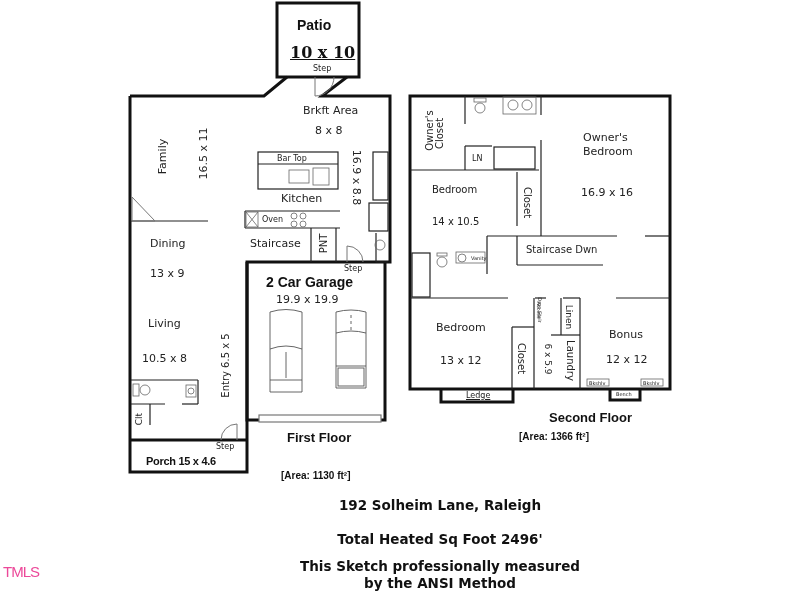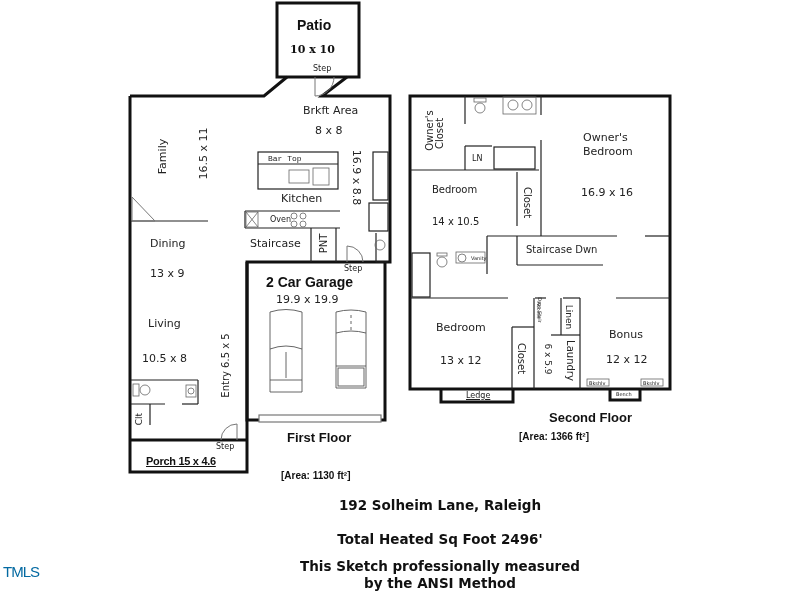--- a/index.html
+++ b/index.html
@@ -8,21 +8,21 @@
   .plan { position: absolute; left: 0; top: 0; width: 800px; height: 600px; }
   .lbl { position: absolute; font-size: 11px; white-space: nowrap; color: #222; }
   .lbl.sm { font-size: 8px; }
   .lbl.xs { font-size: 5px; }
   .lbl.bold { font-weight: bold; font-family: "Liberation Sans", sans-serif; color: #111; }
   .rot-ccw { transform-origin: center; transform: rotate(-90deg); }
   .rot-cw { transform-origin: center; transform: rotate(90deg); }
   .caption { position: absolute; left: 0; width: 800px; text-align: center; font-weight: bold;
              font-family: "DejaVu Sans", sans-serif; font-size: 13.5px; color: #111; }
   .caption.c2 { left: 250px; width: 380px; }
-  .watermark { position: absolute; left: 3px; top: 563px; font-size: 15px; color: #0369a1;
+  .watermark { position: absolute; left: 3px; top: 563px; font-size: 15px; color: #ec4899;
                font-family: "Liberation Sans", sans-serif; letter-spacing: -1px; }
 </style>
 </head>
 <body>
 
 <svg class="plan" width="800" height="600" viewBox="0 0 800 600">
   <g fill="none" stroke="#111" stroke-width="3">
 
     <rect x="277" y="3" width="82" height="74"></rect>
 
@@ -134,50 +134,50 @@
     <rect x="437" y="253" width="10" height="3"></rect>
       <circle cx="442" cy="262" r="5"></circle>
     <rect x="456" y="252" width="29" height="11"></rect>
       <circle cx="462" cy="258" r="4"></circle>
     <rect x="587" y="379" width="22" height="7"></rect>
     <rect x="641" y="379" width="22" height="7"></rect>
   </g>
 </svg>
 
 <div class="lbl bold" style="left:297px;top:17px;font-size:14px;">Patio</div>
-<div class="lbl bold" style="left:290px;top:43px;font-size:11px;font-family:'DejaVu Serif',serif;">10 x 10</div>
+<div class="lbl bold" style="left:290px;top:43px;font-size:16px;font-family:'DejaVu Serif',serif;text-decoration:underline;">10 x 10</div>
 <div class="lbl sm" style="left:313px;top:64px;">Step</div>
 
 <div class="lbl" style="left:303px;top:104px;">Brkft Area</div>
 <div class="lbl" style="left:315px;top:124px;">8 x 8</div>
 
 <div class="lbl rot-ccw" style="left:145px;top:150px;">Family</div>
 <div class="lbl rot-ccw" style="left:177px;top:147px;">16.5 x 11</div>
 
-<div class="lbl sm" style="left:268px;top:154px;font-family:Liberation Mono, monospace;">Bar Top</div>
+<div class="lbl sm" style="left:277px;top:154px;">Bar Top</div>
 <div class="lbl" style="left:281px;top:192px;">Kitchen</div>
 <div class="lbl rot-cw" style="left:329px;top:171px;">16.9 x 8.8</div>
-<div class="lbl sm" style="left:262px;top:215px;margin-left:8px;">Oven</div>
+<div class="lbl sm" style="left:262px;top:215px;">Oven</div>
 
 <div class="lbl" style="left:150px;top:237px;">Dining</div>
 <div class="lbl" style="left:150px;top:267px;">13 x 9</div>
 <div class="lbl" style="left:250px;top:237px;">Staircase</div>
 <div class="lbl rot-ccw" style="left:314px;top:238px;font-size:10px;">PNT</div>
 
 <div class="lbl sm" style="left:344px;top:264px;">Step</div>
 <div class="lbl bold" style="left:266px;top:274px;font-size:14px;">2 Car Garage</div>
 <div class="lbl" style="left:276px;top:293px;">19.9 x 19.9</div>
 
 <div class="lbl" style="left:148px;top:317px;">Living</div>
 <div class="lbl" style="left:142px;top:352px;">10.5 x 8</div>
 <div class="lbl rot-ccw" style="left:193px;top:360px;font-size:10px;">Entry 6.5 x 5</div>
 <div class="lbl rot-ccw" style="left:133px;top:414px;font-size:9px;">Clt</div>
 
 <div class="lbl sm" style="left:216px;top:442px;">Step</div>
-<div class="lbl bold" style="left:146px;top:455px;font-size:11px;letter-spacing:-0.3px;text-decoration:underline;">Porch 15 x 4.6</div>
+<div class="lbl bold" style="left:146px;top:455px;font-size:11px;letter-spacing:-0.3px;">Porch 15 x 4.6</div>
 
 <div class="lbl bold" style="left:287px;top:430px;font-size:13px;">First Floor</div>
 <div class="lbl bold" style="left:281px;top:470px;font-size:10px;">[Area: 1130 ft²]</div>
 
 <div class="lbl rot-ccw" style="left:409px;top:125px;font-size:10px;">Owner's</div>
 <div class="lbl rot-ccw" style="left:424px;top:128px;font-size:10px;">Closet</div>
 <div class="lbl sm" style="left:472px;top:154px;">LN</div>
 
 <div class="lbl" style="left:583px;top:131px;">Owner's</div>
 <div class="lbl" style="left:583px;top:145px;">Bedroom</div>

